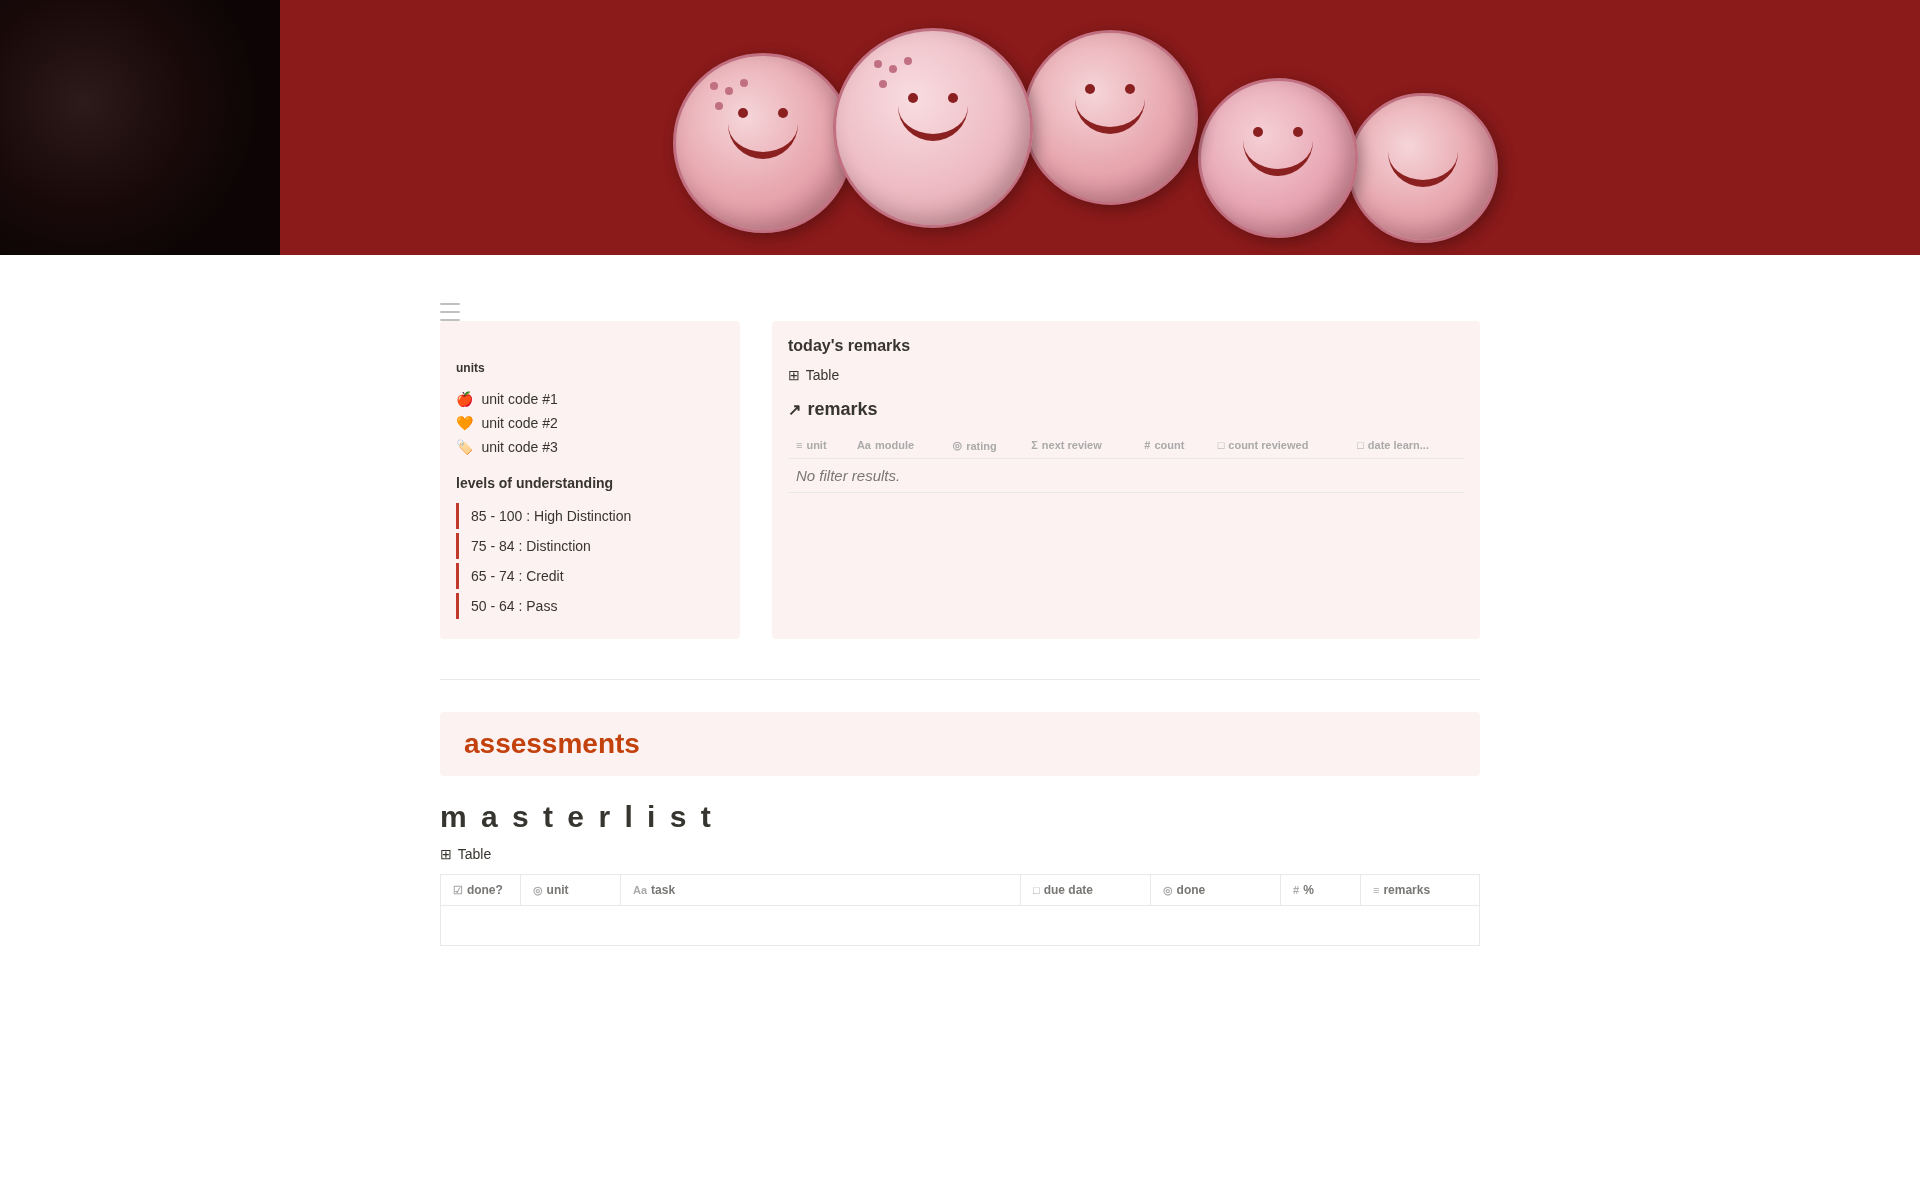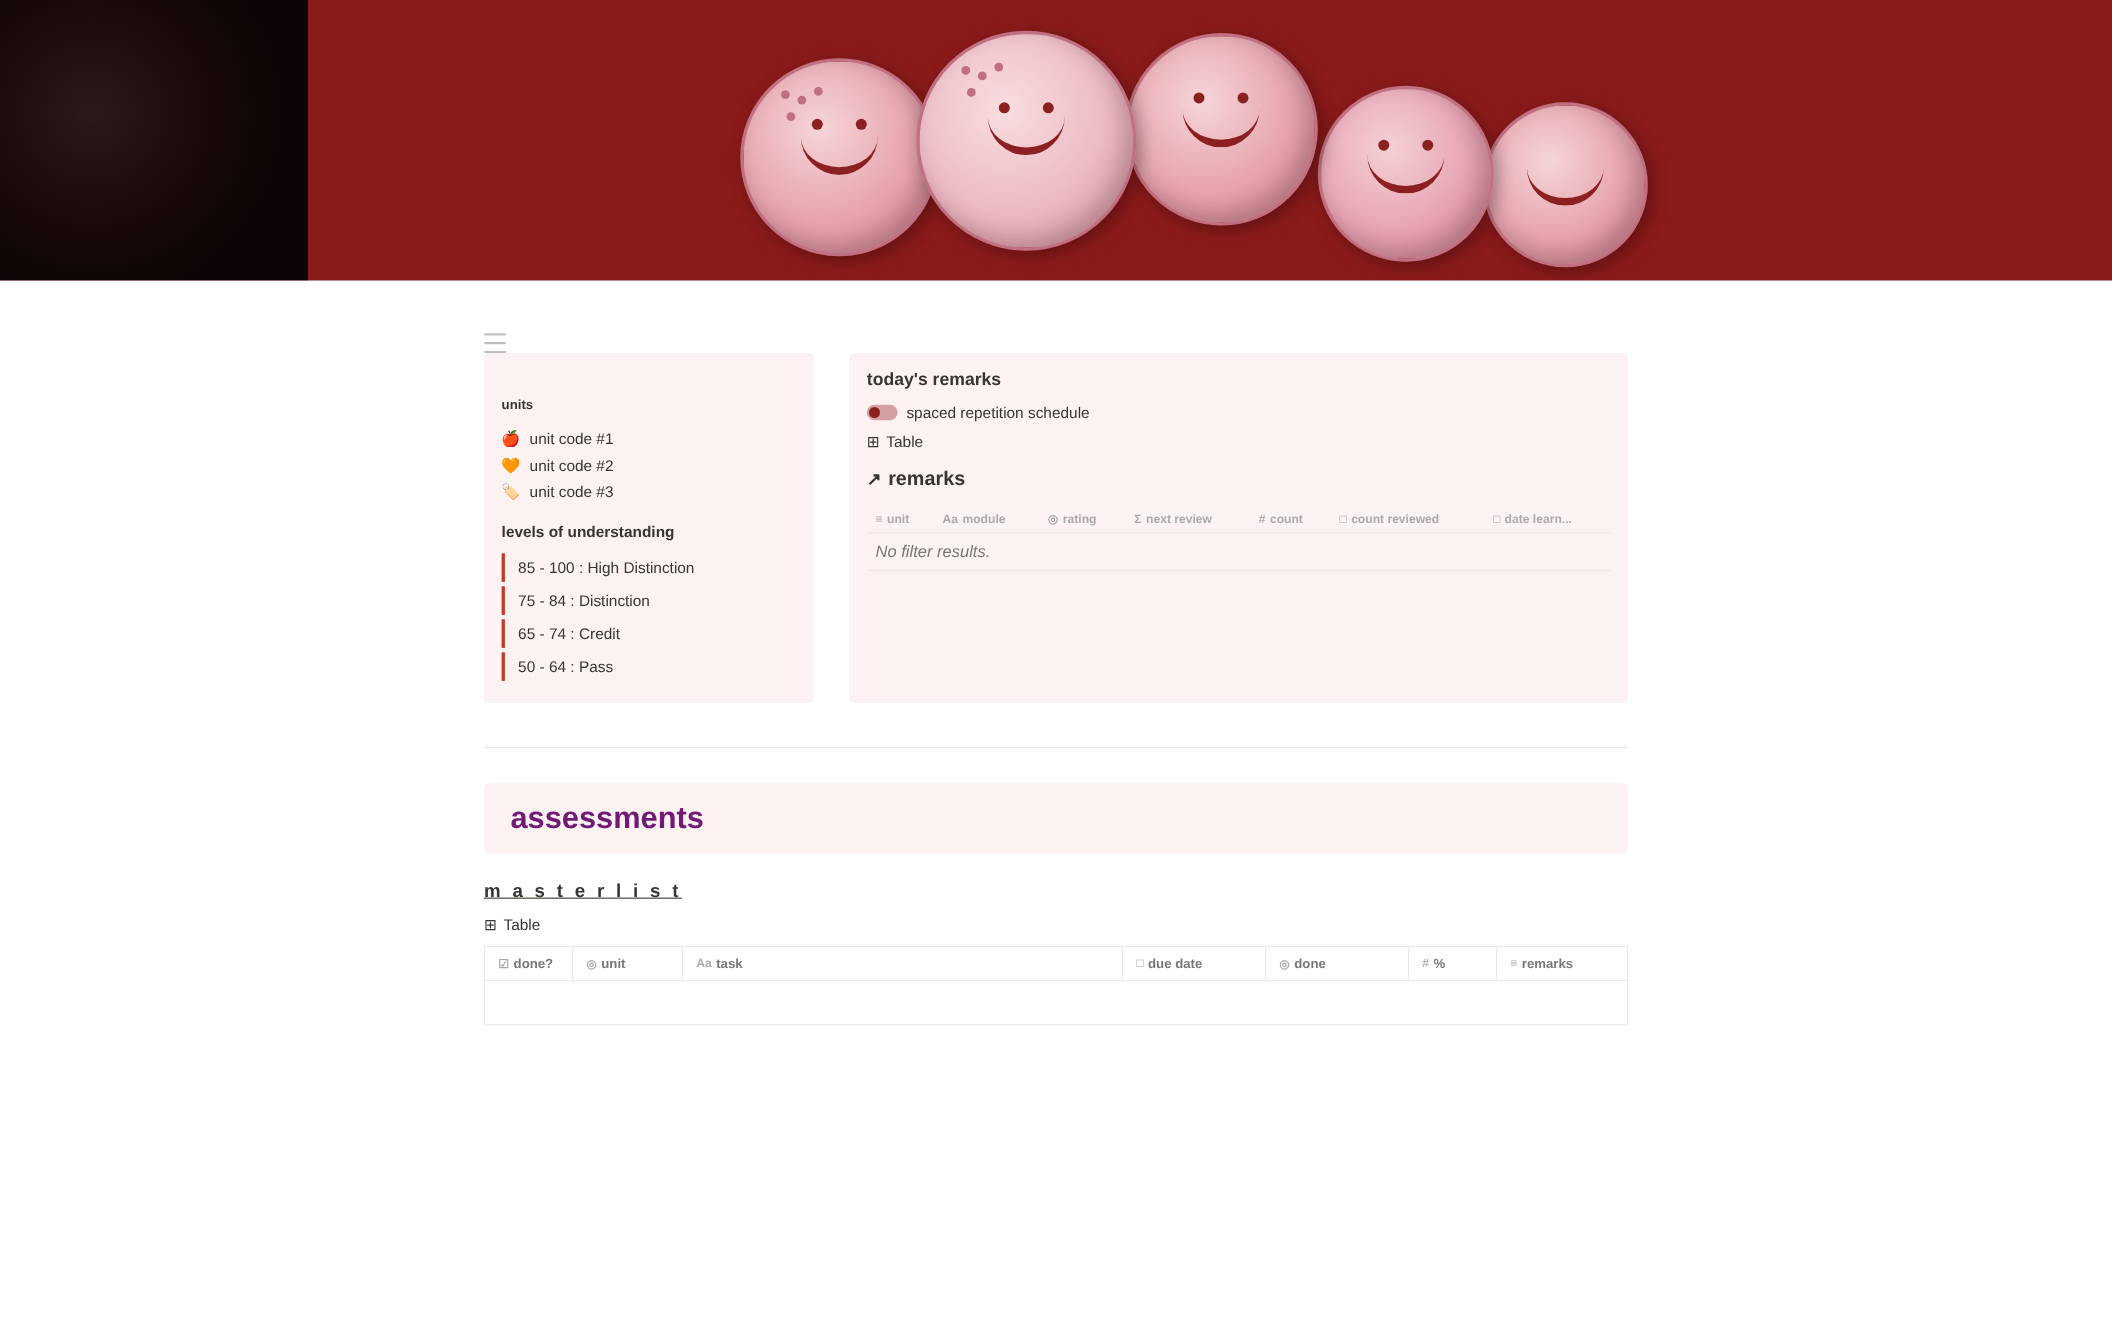--- a/index.html
+++ b/index.html
@@ -262,30 +262,29 @@
     .assessments-section {
       background: #fdf2f2;
       border-radius: 4px;
       padding: 16px 24px;
       margin-bottom: 24px;
     }
 
     .assessments-title {
       font-size: 28px;
       font-weight: 700;
-      color: #701a75;
+      color: #c2410c;
     }
 
     .masterlist-title {
-      font-size: 17px;
+      font-size: 30px;
       font-weight: 700;
       color: #37352f;
       letter-spacing: 3px;
       margin: 24px 0 12px;
-      text-decoration: underline;
     }
 
     .masterlist-table-ref {
       display: flex;
       align-items: center;
       gap: 6px;
       font-size: 14px;
       color: #37352f;
       margin-bottom: 12px;
     }
@@ -415,26 +414,20 @@
           <div class="level-item">75 - 84 : Distinction</div>
           <div class="level-item">65 - 74 : Credit</div>
           <div class="level-item">50 - 64 : Pass</div>
         </div>
       </div>
 
       <div class="right-section">
 
         <div class="section-heading">today's remarks</div>
 
-        <div class="topics-item">
-          <div class="toggle-icon">
-            <div class="toggle-circle"></div>
-          </div>
-          <span>spaced repetition schedule</span>
-        </div>
 
         <div class="table-ref">
           <span>⊞</span>
           <span>Table</span>
         </div>
 
         <div class="review-heading">
           <span class="arrow-icon">↗</span>
           <span>remarks</span>
         </div>

